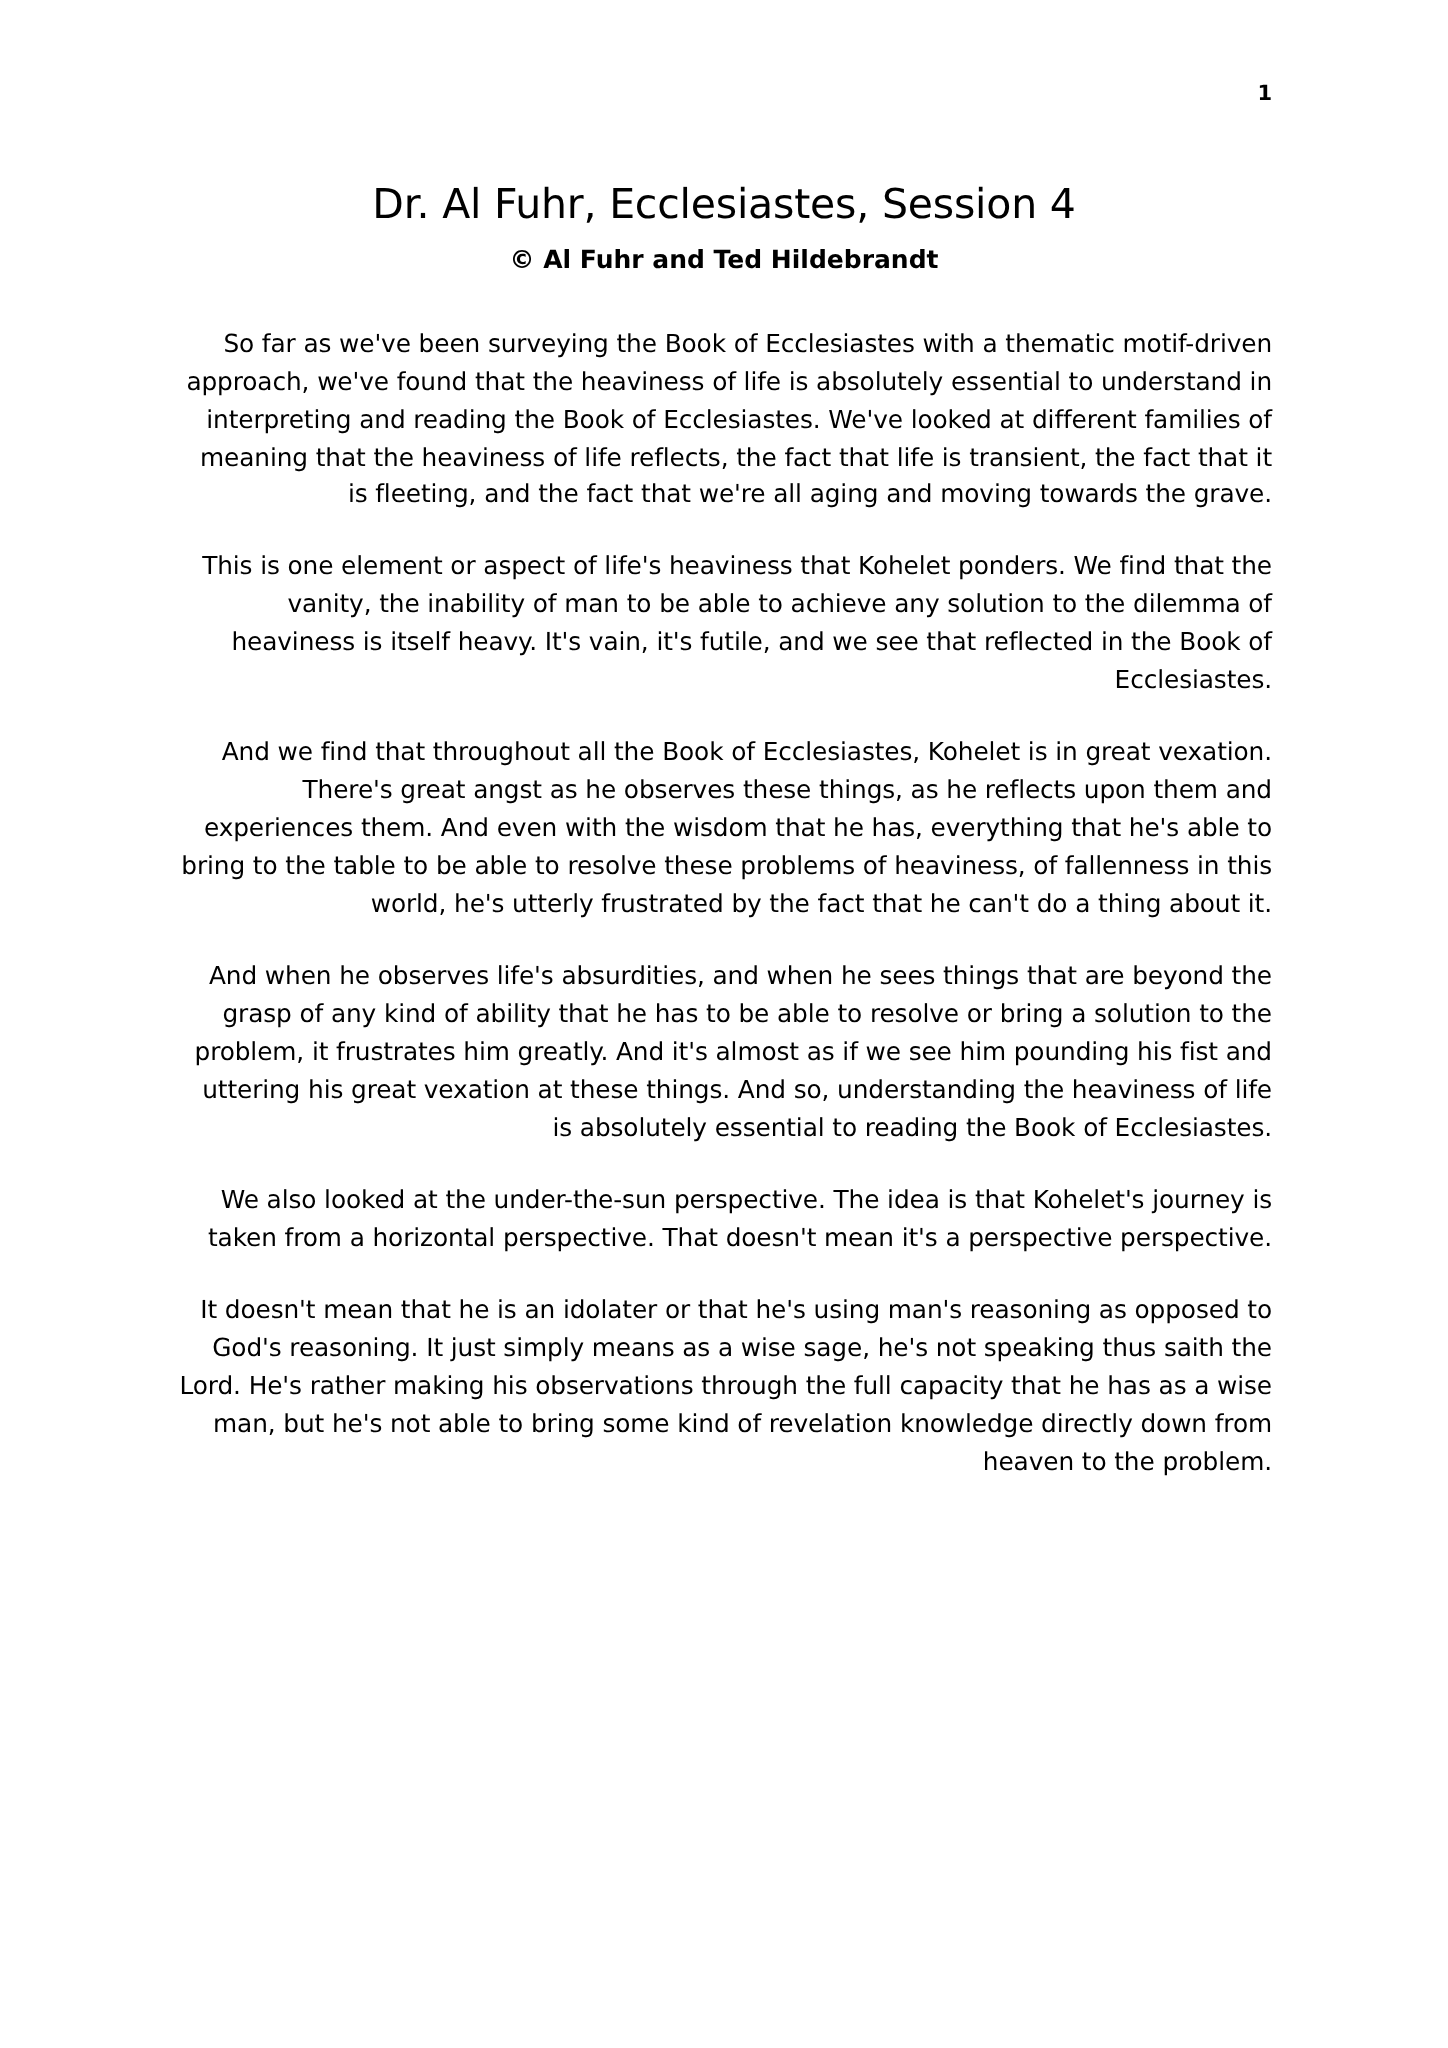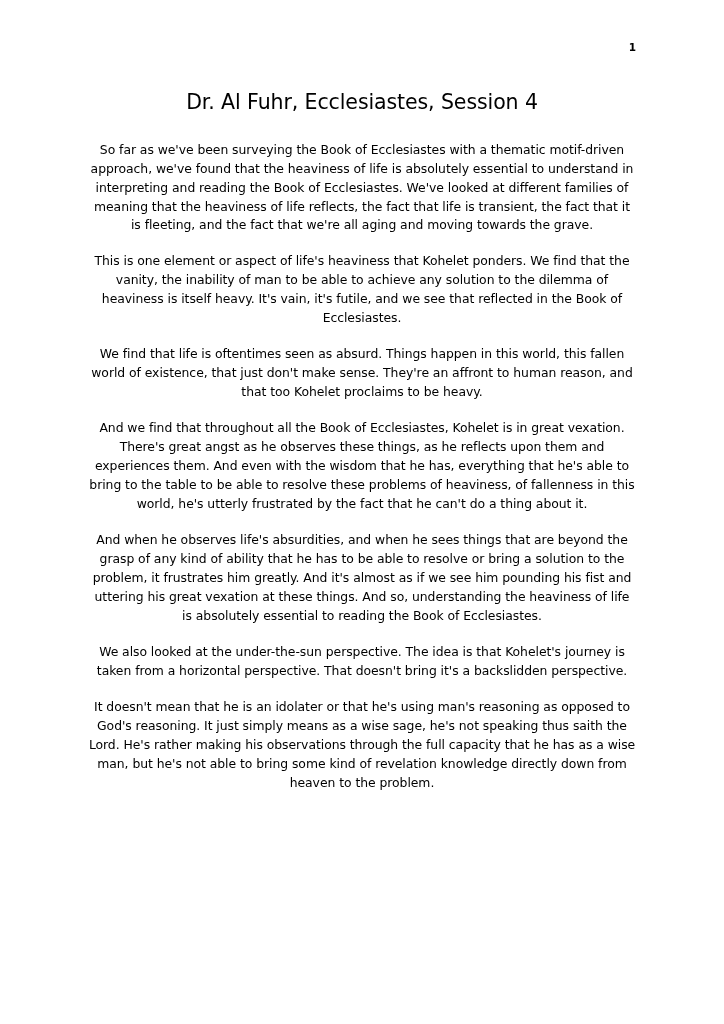--- a/index.html
+++ b/index.html
@@ -45,38 +45,38 @@
     font-weight: bold;
     line-height: 1.2;
   }
   .body-copy {
     padding-top: 26px;
   }
   .body-copy p {
     margin: 0 0 17px 0;
     font-size: 12.4px;
     line-height: 1.53;
-    text-align: center;
+    text-align: right;
     font-weight: normal;
     letter-spacing: -0.05px;
   }
 </style>
 </head>
 <body>
 
 <div class="page">
 
   <div class="page-number">1</div>
 
   <h1 class="doc-title">Dr. Al Fuhr, Ecclesiastes, Session 4</h1>
 
+  <div class="doc-subtitle">© Al Fuhr and Ted Hildebrandt</div>
 
   <div class="body-copy">
     <p>So far as we've been surveying the Book of Ecclesiastes with a thematic motif-driven approach, we've found that the heaviness of life is absolutely essential to understand in interpreting and reading the Book of Ecclesiastes. We've looked at different families of meaning that the heaviness of life reflects, the fact that life is transient, the fact that it is fleeting, and the fact that we're all aging and moving towards the grave.</p>
     <p>This is one element or aspect of life's heaviness that Kohelet ponders. We find that the vanity, the inability of man to be able to achieve any solution to the dilemma of heaviness is itself heavy. It's vain, it's futile, and we see that reflected in the Book of Ecclesiastes.</p>
-    <p>We find that life is oftentimes seen as absurd. Things happen in this world, this fallen world of existence, that just don't make sense. They're an affront to human reason, and that too Kohelet proclaims to be heavy.</p>
     <p>And we find that throughout all the Book of Ecclesiastes, Kohelet is in great vexation. There's great angst as he observes these things, as he reflects upon them and experiences them. And even with the wisdom that he has, everything that he's able to bring to the table to be able to resolve these problems of heaviness, of fallenness in this world, he's utterly frustrated by the fact that he can't do a thing about it.</p>
     <p>And when he observes life's absurdities, and when he sees things that are beyond the grasp of any kind of ability that he has to be able to resolve or bring a solution to the problem, it frustrates him greatly. And it's almost as if we see him pounding his fist and uttering his great vexation at these things. And so, understanding the heaviness of life is absolutely essential to reading the Book of Ecclesiastes.</p>
-    <p>We also looked at the under-the-sun perspective. The idea is that Kohelet's journey is taken from a horizontal perspective. That doesn't bring it's a backslidden perspective.</p>
+    <p>We also looked at the under-the-sun perspective. The idea is that Kohelet's journey is taken from a horizontal perspective. That doesn't mean it's a perspective perspective.</p>
     <p>It doesn't mean that he is an idolater or that he's using man's reasoning as opposed to God's reasoning. It just simply means as a wise sage, he's not speaking thus saith the Lord. He's rather making his observations through the full capacity that he has as a wise man, but he's not able to bring some kind of revelation knowledge directly down from heaven to the problem.</p>
   </div>
 
 </div>
 
 </body></html>

